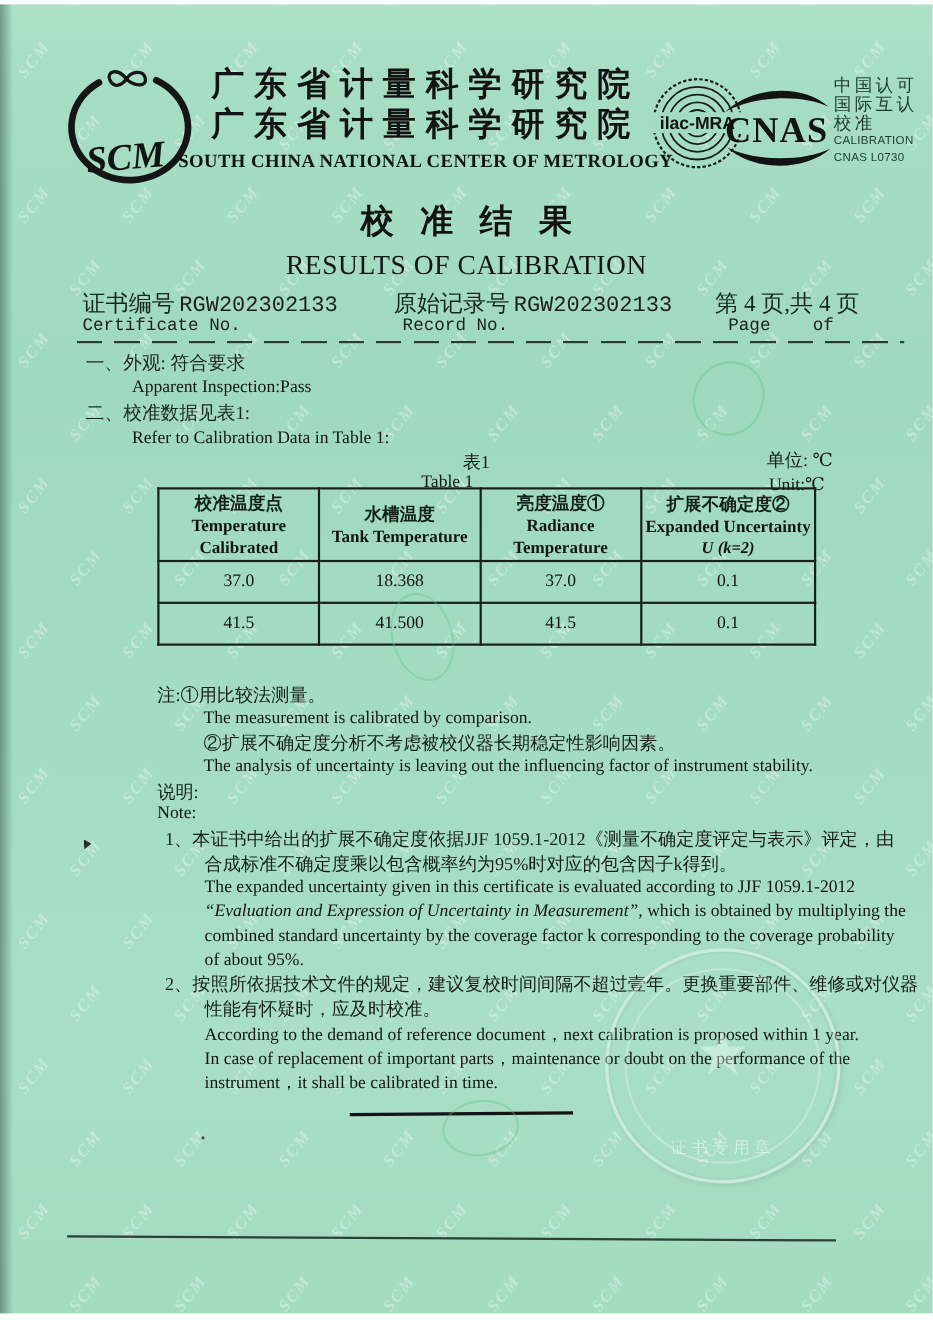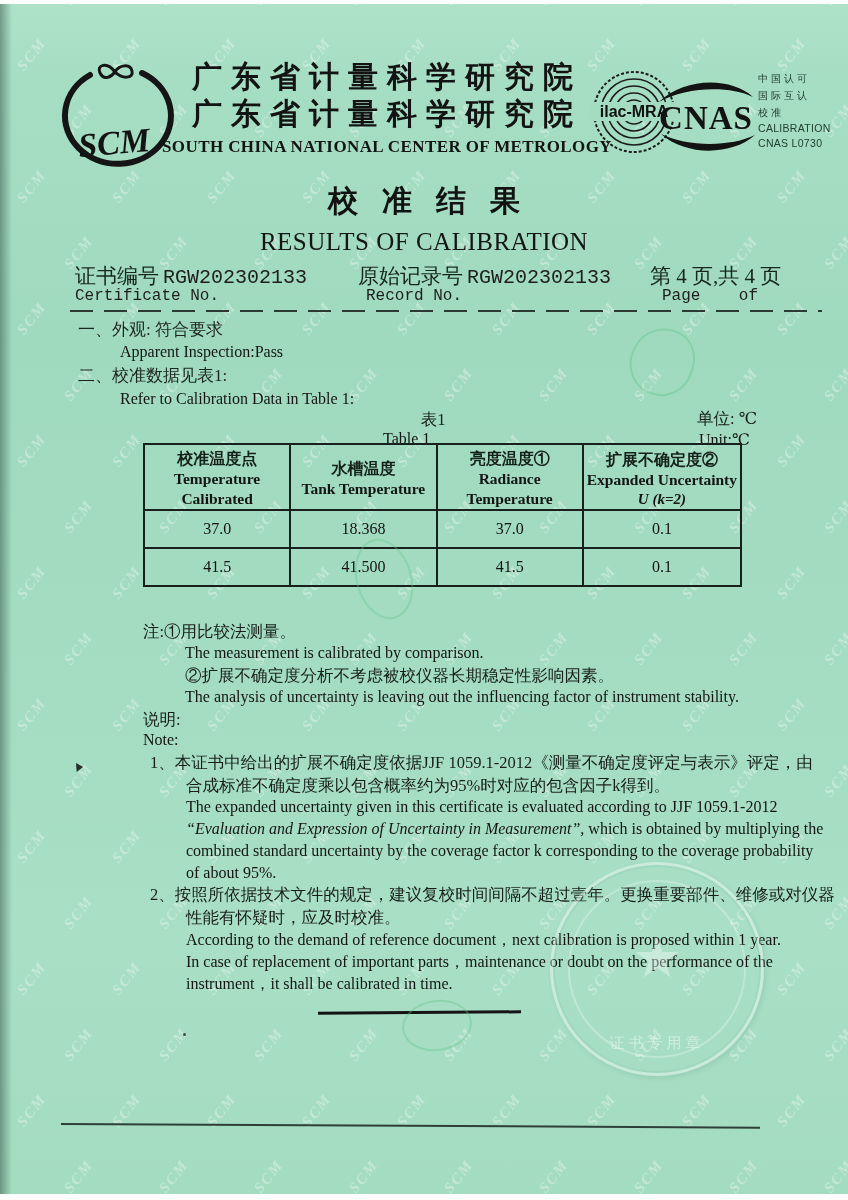--- a/index.html
+++ b/index.html
@@ -17,21 +17,21 @@
   
   .zh{font-family:"Liberation Serif","DejaVu Serif",serif;}
   .en{font-family:"Liberation Serif","DejaVu Serif",serif;}
   .mono{font-family:"Liberation Mono","DejaVu Sans Mono",monospace;}
   
   .org-block{left:150px;top:58px;width:474px;text-align:center;}
   .org-zh{font-size:30px;font-weight:bold;letter-spacing:9px;color:#131313;line-height:37px;white-space:nowrap;}
   .org-en1{font-size:17px;font-weight:bold;letter-spacing:.4px;margin-top:5px;white-space:nowrap;color:#141414;}
   .org-en2{font-size:15.5px;font-weight:bold;letter-spacing:1.5px;margin-top:4px;white-space:nowrap;color:#141414;}
   .acc-col{left:758px;top:70px;line-height:17px;}
-  .acc-zh{font-size:10px;letter-spacing:3px;color:#1d3a2d;}
+  .acc-zh{font-size:16px;letter-spacing:3px;color:#1d3a2d;}
   .acc-en{font-size:10.5px;font-family:"Liberation Sans","DejaVu Sans",sans-serif;color:#20402f;letter-spacing:.3px;line-height:15px;}
   
   .title-zh{left:0;right:0;top:181px;text-align:center;font-size:30px;font-weight:bold;
             letter-spacing:24px;text-indent:24px;color:#121212;}
   .title-en{left:0;right:0;top:228px;text-align:center;font-size:25px;letter-spacing:.5px;color:#151515;}
   
   .meta-zh{font-size:21px;color:#16261d;}
   .meta-no{font-size:20px;}
   .rule-dashed{left:70px;top:310px;width:752px;height:2.4px;
       background:repeating-linear-gradient(90deg,#2d3a33 0 23px,rgba(45,58,51,0) 23px 34px);}

